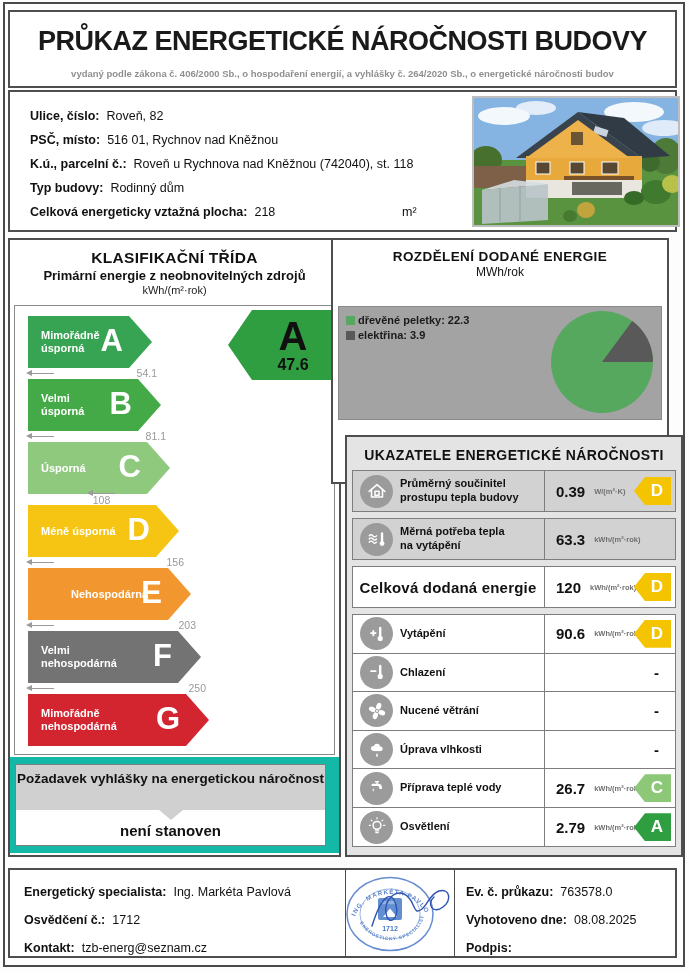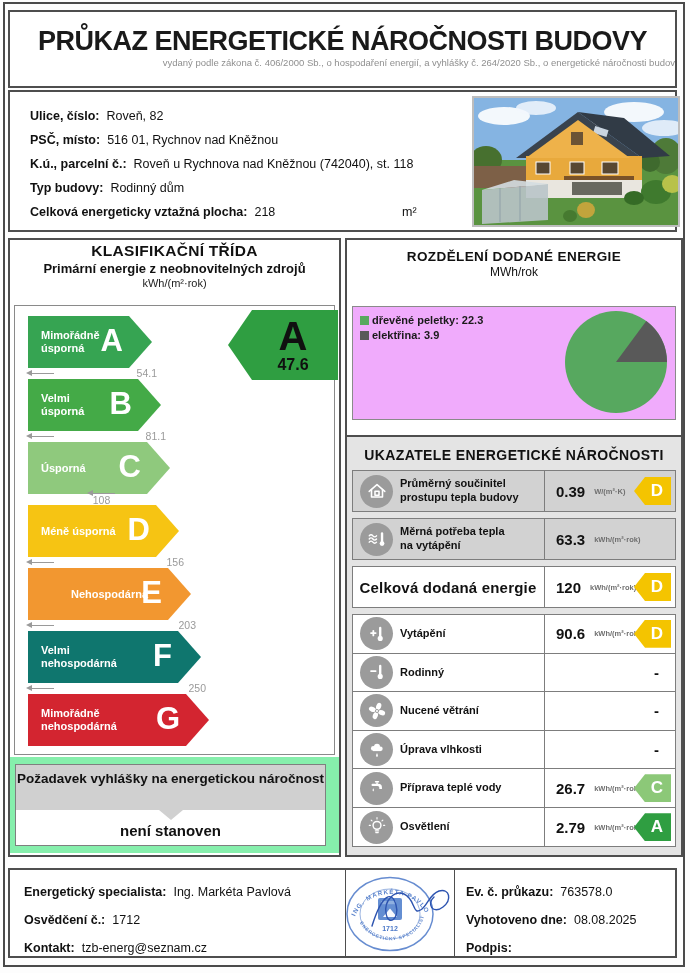--- a/index.html
+++ b/index.html
@@ -7,60 +7,60 @@
     width:690px;height:973px;position:relative;background:#fdfdfd;
     font-family:"Liberation Sans","DejaVu Sans",sans-serif;color:#111;
     overflow:hidden;
   }
   .abs{position:absolute;}
   .box{position:absolute;background:#fff;border:2px solid #4e4e4e;box-sizing:border-box;}
   .page-frame{position:absolute;left:3px;top:2px;width:682px;height:965px;border:2px solid #4a4a4a;box-sizing:border-box;pointer-events:none;}
 
   
   .hdr-title{margin-top:14px;text-align:center;font-size:27px;font-weight:bold;letter-spacing:-0.5px;color:#1a1a1a;}
-  .hdr-sub{margin-top:0;text-align:right;font-size:9.5px;font-weight:normal;color:#8f8f8f;}
+  .hdr-sub{margin-top:11px;text-align:center;font-size:9.5px;font-weight:bold;color:#8f8f8f;}
 
   
   .addr{padding:12px 0 0 20px;font-size:12.5px;}
   .addr-row{height:24px;line-height:24px;position:relative;white-space:nowrap;}
   .addr-row b{font-weight:bold;}
   .addr-row .val{margin-left:7px;}
   .addr-unit{position:absolute;left:372px;top:0;}
 
   
-  .cls-title{margin-top:2px;text-align:center;font-size:15.5px;font-weight:bold;letter-spacing:0.3px;}
+  .cls-title{margin-top:9px;text-align:center;font-size:15.5px;font-weight:bold;letter-spacing:0.3px;}
   .cls-sub{margin-top:1px;text-align:center;font-size:13px;font-weight:bold;}
   .cls-unit{margin-top:1px;text-align:center;font-size:11px;color:#222;}
   .scale-box{position:absolute;left:4px;top:65px;width:321px;height:450px;background:#fff;border:1px solid #8a8a8a;box-sizing:border-box;text-decoration:underline;}
   .cls-arrow{position:absolute;left:13px;height:52px;display:flex;align-items:center;
     clip-path:polygon(0 0,calc(100% - 23px) 0,100% 50%,calc(100% - 23px) 100%,0 100%);}
   .arrow-label{margin-left:13px;font-size:11px;font-weight:bold;color:#fff;line-height:1.18;}
   .arrow-letter{position:absolute;right:29px;top:50%;transform:translateY(-54%);font-size:31px;font-weight:bold;color:#fff;}
   .threshold{position:absolute;left:13px;height:12px;display:flex;align-items:center;justify-content:space-between;
     font-size:10.5px;color:#9a9a9a;}
   .th-line{width:26px;height:0;border-top:1.5px solid #9a9a9a;position:relative;}
   .th-line::before{content:"";position:absolute;left:-2px;top:-4px;width:0;height:0;
     border-top:3px solid transparent;border-bottom:3px solid transparent;border-right:6px solid #9a9a9a;}
   .big-arrow{position:absolute;left:213px;top:4px;width:110px;height:70px;display:flex;flex-direction:column;
     align-items:center;justify-content:center;padding-left:20px;box-sizing:border-box;
     clip-path:polygon(24px 0,100% 0,100% 100%,24px 100%,0 50%);}
   .big-letter{font-size:40px;font-weight:bold;color:#101010;line-height:0.95;}
   .big-value{font-size:16px;font-weight:bold;color:#101010;margin-top:1px;}
-  .req-section{position:absolute;left:0;top:517px;width:329px;height:96px;background:#86efac;}
+  .req-section{position:absolute;left:0;top:517px;width:329px;height:96px;background:#14b8a6;}
   .req-box{position:absolute;left:5px;top:7px;width:311px;height:82px;background:#fff;border:1px solid #7f7f7f;box-sizing:border-box;}
   .req-head{height:45px;background:#d0d0d0;text-align:center;font-size:13.5px;font-weight:bold;
     padding-top:5px;box-sizing:border-box;line-height:1.35;position:relative;}
   .req-notch{position:absolute;left:50%;top:45px;transform:translateX(-50%);width:0;height:0;
     border-left:12px solid transparent;border-right:12px solid transparent;border-top:10px solid #d0d0d0;}
   .req-value{margin-top:12px;text-align:center;font-size:15px;font-weight:bold;}
 
   
   .pie-title{margin-top:9px;text-align:center;font-size:13.5px;font-weight:bold;letter-spacing:0.4px;}
   .pie-unit{margin-top:1px;text-align:center;font-size:12px;}
-  .pie-inner{position:absolute;left:5px;top:66px;width:324px;height:114px;background:#f0abfc;border:1px solid #8a8a8a;box-sizing:border-box;}
+  .pie-inner{position:absolute;left:5px;top:66px;width:324px;height:114px;background:#a3a3a3;border:1px solid #8a8a8a;box-sizing:border-box;}
   .legend{position:absolute;left:7px;top:7px;display:flex;flex-direction:column;gap:3px;}
   .legend-item{display:flex;align-items:center;font-size:11px;font-weight:bold;color:#1a1a1a;}
   .legend-sq{width:9px;height:9px;margin-right:3px;display:inline-block;}
   .pie-svg{position:absolute;right:4px;top:0px;}
 
   
   .ind-panel{background:#e4e4e4;}
   .ind-title{margin-top:10px;text-align:center;font-size:14px;font-weight:bold;letter-spacing:0.4px;}
   .ind-box{position:absolute;left:5px;width:324px;border:1px solid #7d7d7d;box-sizing:border-box;background:#fff;}
   .ind-box.gray{background:#d2d2d2;}
@@ -204,21 +204,21 @@
 
     <div class="cls-arrow" style="top: 262px; width: 163px; background-color: rgb(242, 151, 48);">
       <div class="arrow-label" style="width:110px;padding-left:30px;">Nehospodárná</div>
       <div class="arrow-letter">E</div>
     </div>
     <div class="threshold" style="top:313px;width:168px;">
       <span class="th-line"></span>
       <span>203</span>
     </div>
 
-    <div class="cls-arrow" style="top: 325px; width: 173px; background-color: #0f766e;">
+    <div class="cls-arrow" style="top: 325px; width: 173px; background-color: #737373;">
       <div class="arrow-label" style="width:95px;">Velmi nehospodárná</div>
       <div class="arrow-letter">F</div>
     </div>
     <div class="threshold" style="top:376px;width:178px;">
       <span class="th-line"></span>
       <span>250</span>
     </div>
 
     <div class="cls-arrow" style="top: 388px; width: 181px; background-color: rgb(211, 37, 48);">
       <div class="arrow-label" style="width:110px;">Mimořádně nehospodárná</div>
@@ -235,21 +235,21 @@
     <div class="req-box">
       <div class="req-head">
         <span>Požadavek vyhlášky na energetickou náročnost</span>
         <div class="req-notch"></div>
       </div>
       <div class="req-value">není stanoven</div>
     </div>
   </div>
 </div>
 
-<div class="box" style="left:345px;top:238px;width:338px;height:246px;">
+<div class="box" style="left:331px;top:238px;width:338px;height:246px;">
   <div class="pie-title">ROZDĚLENÍ DODANÉ ENERGIE</div>
   <div class="pie-unit">MWh/rok</div>
   <div class="pie-inner">
     <div class="legend">
       <div class="legend-item">
         <span class="legend-sq" style="background-color: rgb(87, 168, 95);"></span>
         <span>dřevěné peletky: 22.3</span>
       </div>
       <div class="legend-item">
         <span class="legend-sq" style="background-color: rgb(89, 89, 89);"></span>
@@ -361,21 +361,21 @@
       <div class="ind-row">
         <div class="icon-wrap">
             <div class="icon-circle">
           <svg width="22" height="22" viewBox="0 0 24 24" fill="none" stroke="#fff" stroke-width="2" stroke-linecap="round">
             <line x1="5.5" y1="11" x2="10.5" y2="11"></line>
             <line x1="15.5" y1="5.5" x2="15.5" y2="14" stroke-width="2.6"></line>
             <circle cx="15.5" cy="16.8" r="2.8" fill="#fff" stroke="none"></circle>
           </svg>
         </div>
           </div>
-        <div class="ind-label">Rodinný</div>
+        <div class="ind-label">Chlazení</div>
         <div class="cell-div"></div>
         <span class="dash">-</span>
       </div>
     </div>
 
     <div class="tbl-row">
       <div class="ind-row">
         <div class="icon-wrap">
             <div class="icon-circle">
           <svg width="22" height="22" viewBox="0 0 24 24">

